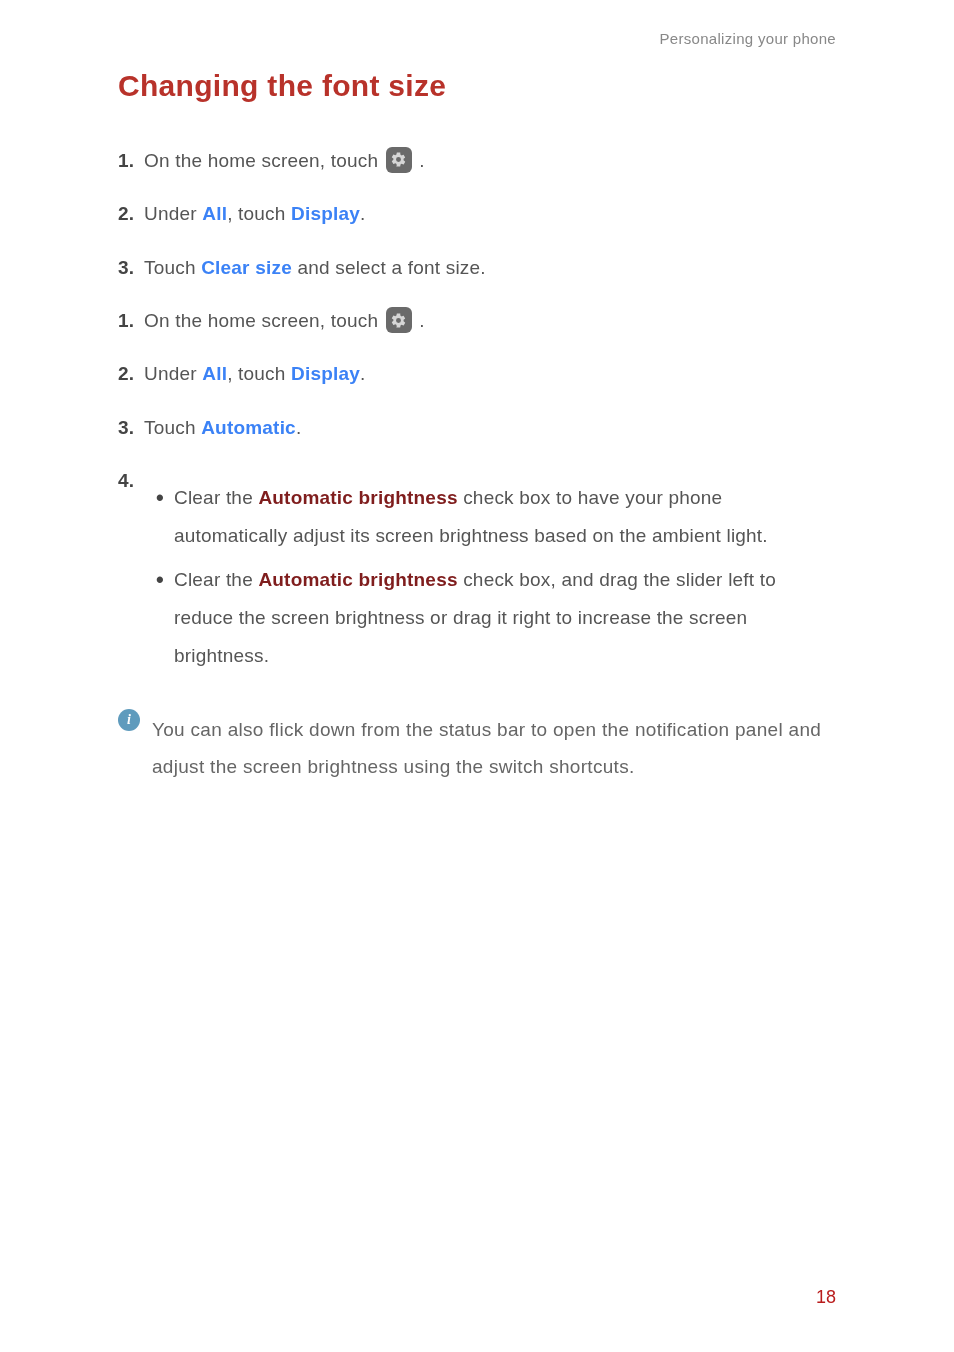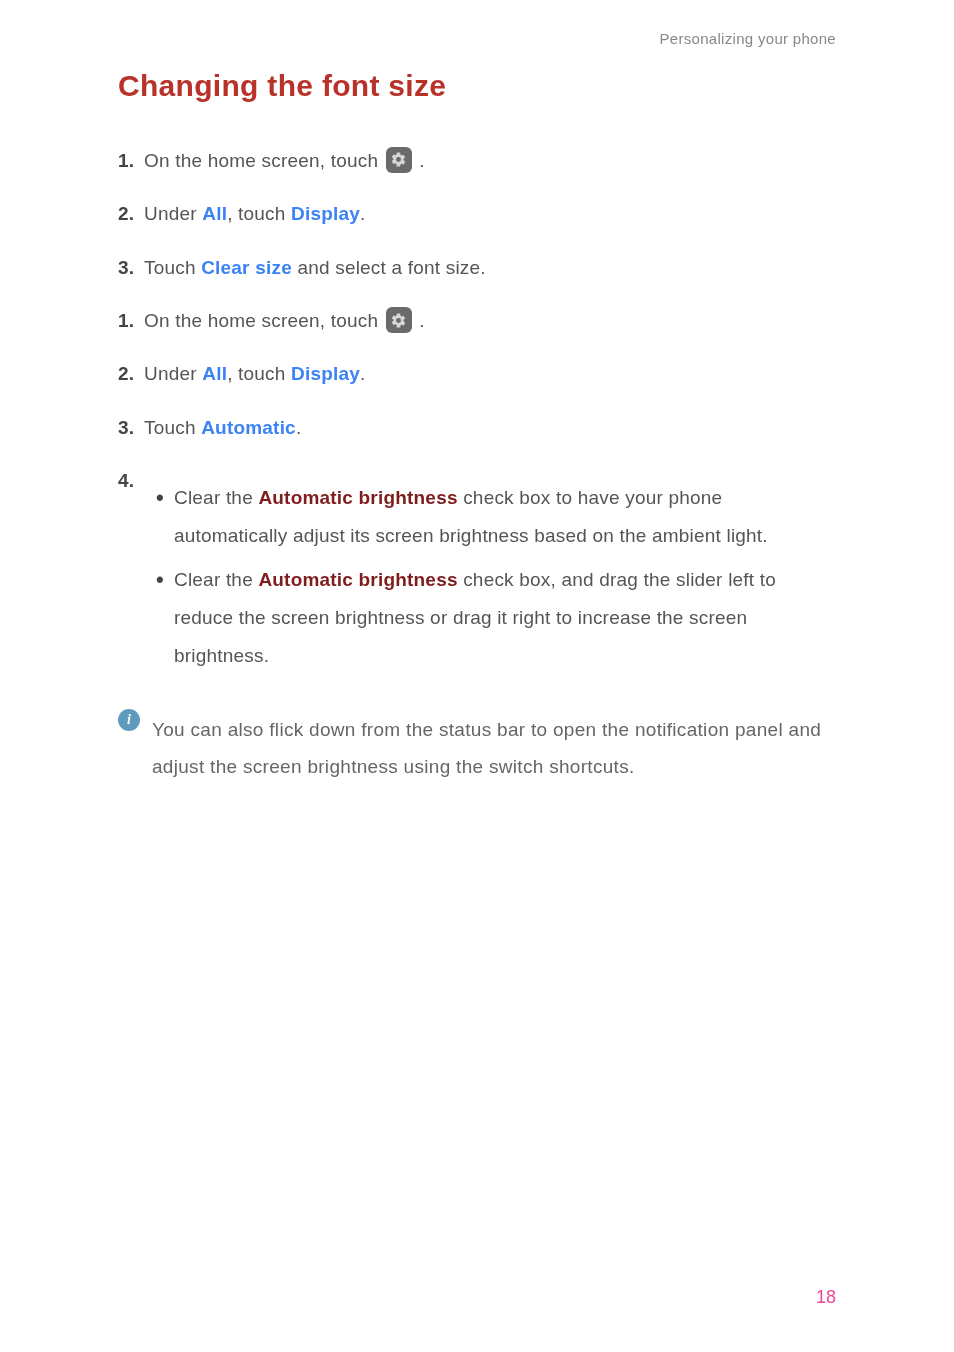--- a/index.html
+++ b/index.html
@@ -111,21 +111,21 @@
     font-family: Georgia, 'Times New Roman', serif;
     font-weight: 700;
     font-size: 14px;
   }
   .info-text { flex: 1; margin-top: 8px; }
   .pagenum {
     position: absolute;
     bottom: 44px;
     right: 118px;
     font-size: 18px;
-    color: #ec4899;
+    color: #b91c1c;
   }
 </style>
 </head>
 <body>
 
 <div class="page">
 
   <div class="chapter-hint">Personalizing your phone</div>
 
   <h1 class="section">Changing the font size</h1>

